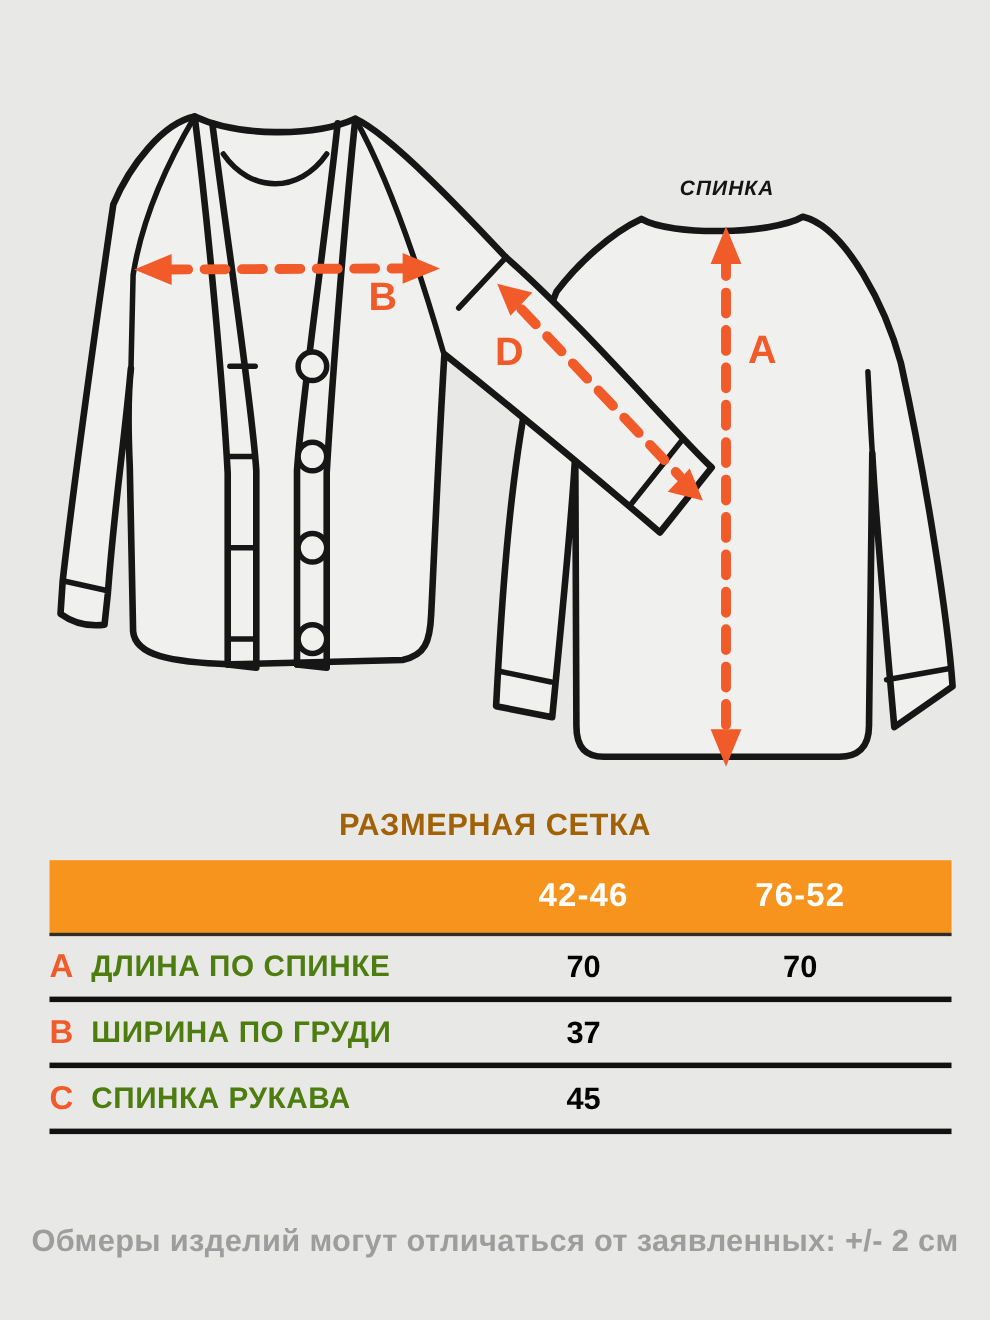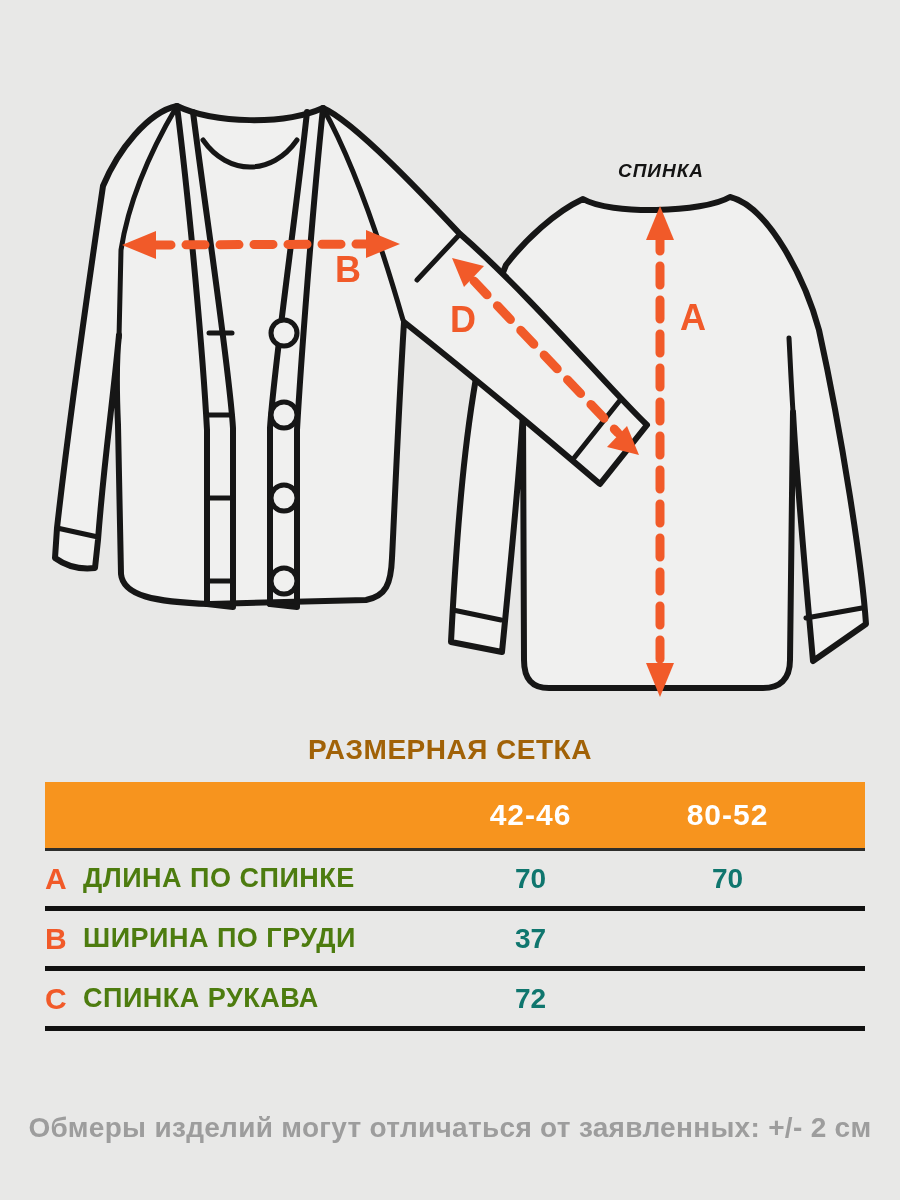--- a/index.html
+++ b/index.html
@@ -24,21 +24,21 @@
   .tbl-row{
     height:55px;border-bottom:5px solid #111;
     display:grid;grid-template-columns:38px 349px 197px 197px;
     padding-right:39px;align-items:center;
   }
   .col-head{
     text-align:center;color:#FFFFFF;font-size:30px;font-weight:bold;letter-spacing:1px;
   }
   .row-letter{color:#F15A29;font-size:30px;font-weight:bold;}
   .row-label{color:#4d7c0f;font-size:27px;font-weight:bold;letter-spacing:.5px;}
-  .row-value{text-align:center;color:#0f766e;font-size:28px;font-weight:bold;}
+  .row-value{text-align:center;color:#000000;font-size:28px;font-weight:bold;}
   .disclaimer{
     position:absolute;left:0;top:1112px;width:900px;text-align:center;
     color:#9D9D9D;font-size:28px;font-weight:600;letter-spacing:.3px;
   }
   .garment-line{fill:none;stroke:#161616;stroke-width:6;stroke-linecap:round;stroke-linejoin:round;}
   .garment-fill{fill:#F0F0EF;stroke:#161616;stroke-width:6;stroke-linejoin:round;}
   .detail-line{fill:none;stroke:#161616;stroke-width:5;stroke-linecap:round;}
   .arrow-dash{fill:none;stroke:#F15A29;stroke-width:9;stroke-linecap:round;stroke-dasharray:19 15;}
   .arrow-head{fill:#F15A29;stroke:none;}
   .arrow-label{fill:#F15A29;font-size:36px;font-weight:bold;font-family:"Liberation Sans",sans-serif;}
@@ -146,36 +146,36 @@
   <text class="back-label" x="661" y="177" text-anchor="middle">СПИНКА</text>
 </svg>
 
 <div class="size-title">РАЗМЕРНАЯ СЕТКА</div>
 
 <div class="size-table">
   <div class="tbl-header">
     <div></div>
     <div></div>
     <div class="col-head">42-46</div>
-    <div class="col-head">80-52</div>
+    <div class="col-head">76-52</div>
   </div>
 
   <div class="tbl-row">
     <div class="row-letter">A</div>
     <div class="row-label">ДЛИНА ПО СПИНКЕ</div>
     <div class="row-value">70</div>
     <div class="row-value">70</div>
   </div>
 
   <div class="tbl-row">
     <div class="row-letter">B</div>
     <div class="row-label">ШИРИНА ПО ГРУДИ</div>
     <div class="row-value">37</div>
   </div>
 
   <div class="tbl-row">
     <div class="row-letter">C</div>
     <div class="row-label">СПИНКА РУКАВА</div>
-    <div class="row-value">72</div>
+    <div class="row-value">45</div>
   </div>
 </div>
 
 <div class="disclaimer">Обмеры изделий могут отличаться от заявленных: +/- 2 см</div>
 
 </body></html>

